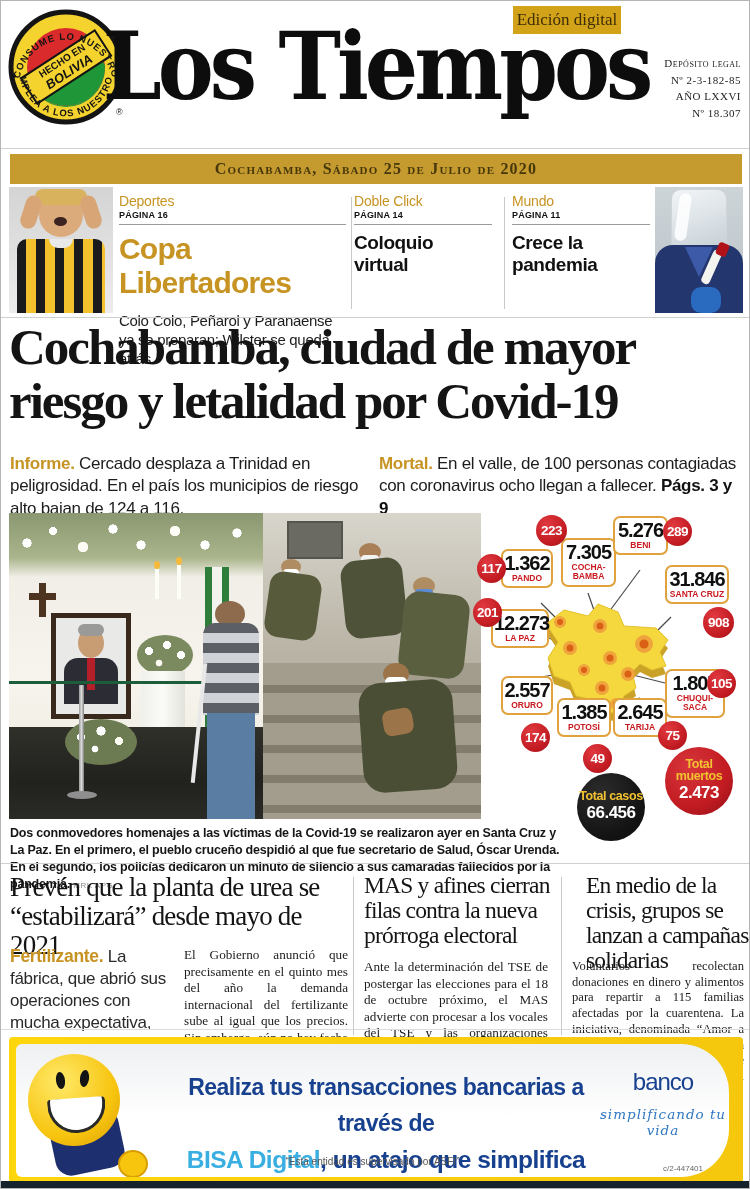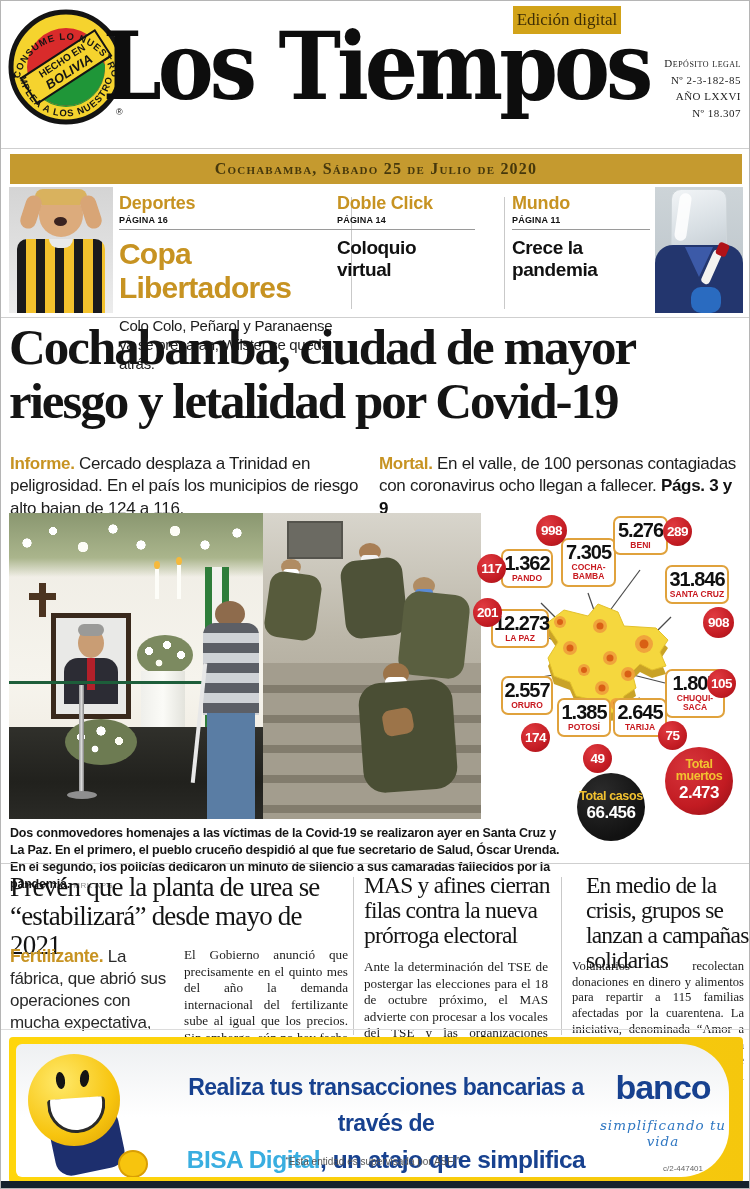--- a/index.html
+++ b/index.html
@@ -21,21 +21,21 @@
          font-family:"Liberation Serif",serif;font-variant:small-caps;font-size:11px;
          line-height:1.5;color:#222;letter-spacing:.5px;}
 
   
   .datebar{position:absolute;left:9px;top:153px;width:732px;height:30px;background:#c59a2f;
            display:flex;align-items:center;justify-content:center;
            font-family:"Liberation Serif",serif;font-variant:small-caps;font-weight:bold;
            font-size:16px;letter-spacing:1.2px;color:#46380c;}
 
   
-  .tz-label{color:#c79322;font-weight:bold;font-size:18px;letter-spacing:-.2px;}
+  .tz-label{color:#c79322;font-weight:normal;font-size:14px;letter-spacing:-.2px;}
   .tz-page{font-size:9px;font-weight:bold;color:#111;margin-top:1px;letter-spacing:.2px;}
   .tz-rule{height:1px;background:#9a9a9a;margin:4px 0 7px 0;}
   .tz-title-big{color:#c79322;font-weight:bold;font-size:30px;letter-spacing:-.8px;}
   .tz-title{color:#111;font-weight:bold;font-size:19px;letter-spacing:-.4px;}
   .tz-text{font-size:15px;color:#1d1d1d;letter-spacing:-.3px;line-height:1.25;margin-top:6px;}
 
   
   .headline{position:absolute;left:8px;top:320px;width:736px;
             font-family:"Liberation Serif",serif;font-weight:bold;font-size:51px;
             letter-spacing:-2px;line-height:1.05;color:#141414;}
@@ -152,21 +152,21 @@
   <div class="abs" style="left:118px;top:192px;width:227px">
     <div class="tz-label">Deportes</div>
     <div class="tz-page">PÁGINA 16</div>
     <div class="tz-rule"></div>
     <div class="tz-title-big">Copa Libertadores</div>
     <div class="tz-text" style="margin-top:12px">Colo Colo, Peñarol y Paranaense ya se preparan; Wilster se queda atrás.</div>
   </div>
 
   <div class="vr" style="left:350px;top:196px;height:112px"></div>
 
-  <div class="abs" style="left:336px;top:192px;width:138px">
+  <div class="abs" style="left:353px;top:192px;width:138px">
     <div class="tz-label">Doble Click</div>
     <div class="tz-page">PÁGINA 14</div>
     <div class="tz-rule"></div>
     <div class="tz-title">Coloquio virtual</div>
   </div>
 
   <div class="vr" style="left:503px;top:196px;height:112px"></div>
 
   <div class="abs" style="left:511px;top:192px;width:138px">
     <div class="tz-label">Mundo</div>
@@ -335,21 +335,21 @@
     <div class="dept" style="left:172px;top:187px;width:54px">
       <div class="dept-num">2.645</div>
       <div class="dept-label">TARIJA</div>
     </div>
     <div class="dept" style="left:224px;top:158px;width:60px">
       <div class="dept-num">1.807</div>
       <div class="dept-label">CHUQUI-SACA</div>
     </div>
 
     <div class="death" style="left:36px;top:43px">117</div>
-    <div class="death" style="left:95px;top:4px;width:31px;height:31px">998</div>
+    <div class="death" style="left:95px;top:4px;width:31px;height:31px">223</div>
     <div class="death" style="left:222px;top:6px">289</div>
     <div class="death" style="left:262px;top:96px;width:31px;height:31px">908</div>
     <div class="death" style="left:32px;top:87px">201</div>
     <div class="death" style="left:80px;top:212px">174</div>
     <div class="death" style="left:142px;top:233px">49</div>
     <div class="death" style="left:217px;top:210px">75</div>
     <div class="death" style="left:266px;top:158px">105</div>
 
     <div class="total total-cases" style="left:136px;top:262px">
       <div class="total-label">Total casos</div>
@@ -404,21 +404,21 @@
         <div class="abs" style="left:100px;top:96px;width:26px;height:24px;border-radius:50%;background:#f7c40e;border:2px solid #d99e04"></div>
       </div>
 
       <div class="abs" style="left:160px;top:26px;width:420px;text-align:center;font-weight:bold;line-height:1.55">
         <div class="ad-navy" style="font-size:23px;letter-spacing:-.5px">Realiza tus transacciones bancarias a través de</div>
         <div style="font-size:24.5px;letter-spacing:-.5px"><span class="ad-cyan">BISA Digital</span><span class="ad-navy">, un atajo que simplifica tu vida.</span></div>
       </div>
 
       <div class="abs" style="left:572px;top:24px;width:150px;text-align:center">
         <div style="display:flex;align-items:center;justify-content:center;gap:6px">
-          <span class="ad-navy" style="font-weight:bold;font-size:34px;letter-spacing:-1px">banco</span>
+          <span class="ad-navy" style="font-weight:normal;font-size:24px;letter-spacing:-1px">banco</span>
         </div>
         <div class="script" style="font-size:13.5px;color:#2f77c2;margin-top:10px;letter-spacing:1px">simplificando tu vida</div>
       </div>
       <div class="abs" style="left:0;bottom:10px;width:100%;text-align:center;font-size:10px;color:#555">“Esta entidad es supervisada por ASFI”</div>
       <div class="abs" style="right:26px;bottom:4px;font-size:8px;color:#666">c/2-447401</div>
     </div>
   </div>
 
   <div id="footerbar"></div>
 </div>

